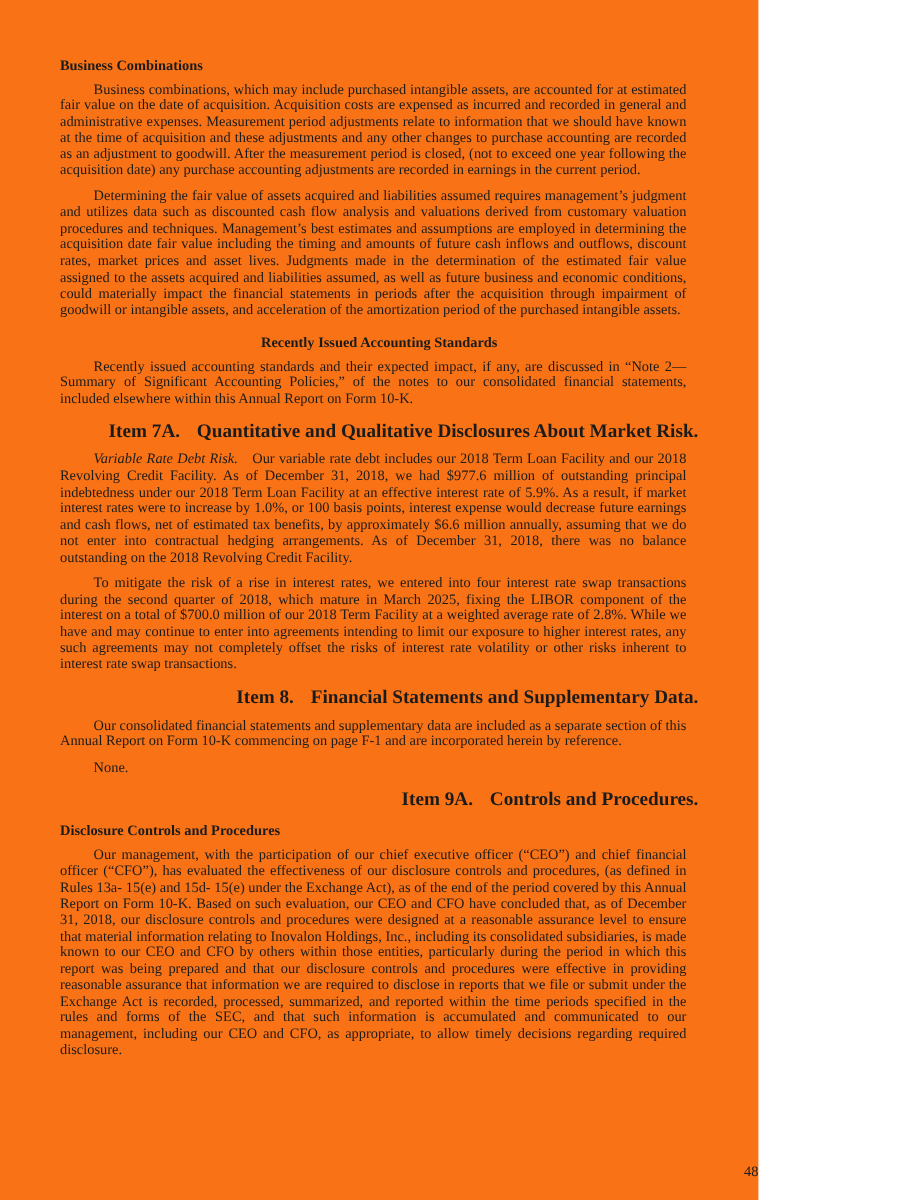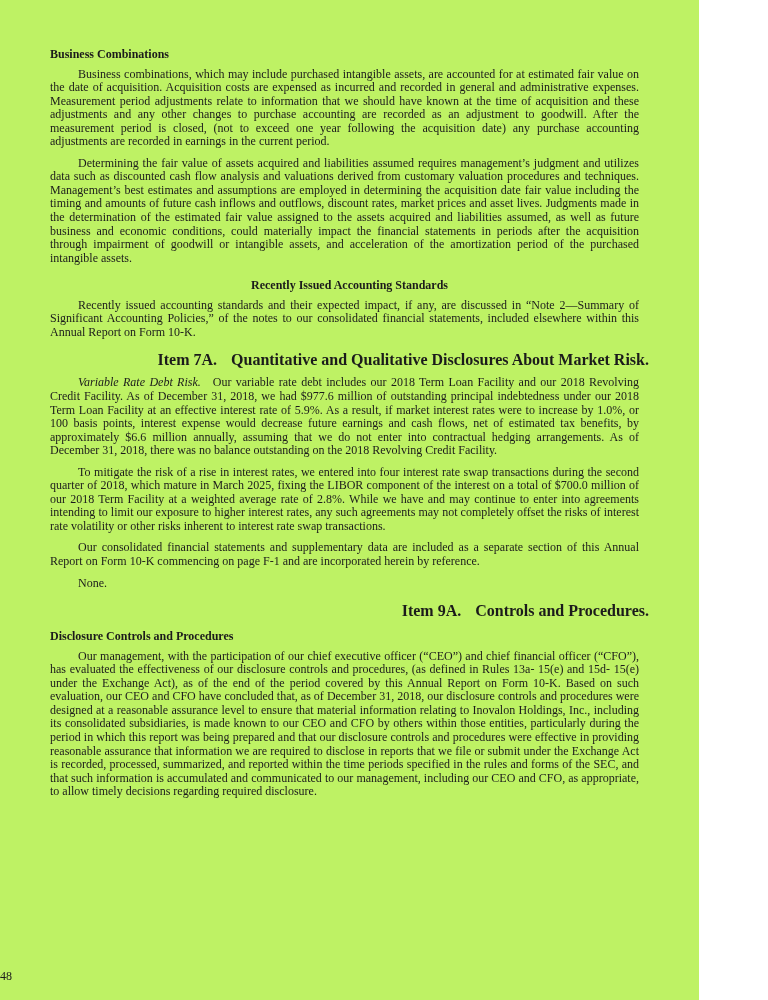--- a/index.html
+++ b/index.html
@@ -1,30 +1,30 @@
 <!DOCTYPE html>
 <html><head>
   <meta charset="utf-8">
   <style>
     html, body {
       margin: 0;
       padding: 0;
       background: #ffffff;
     }
     .page {
-      width: 699px;
+      width: 632px;
       height: 1000px;
       box-sizing: border-box;
       padding: 38px 50px 16px 50px;
       font-family: "Liberation Serif", "DejaVu Serif", serif;
       font-size: 12px;
       line-height: 1.13;
       color: #1b1b1b;
       position: relative;
-      background: #bef264;
+      background: #f97316;
     }
     .heading {
       font-weight: bold;
       font-size: 12px;
       margin: 10px 0 6px 0;
     }
     .heading.centered {
       text-align: center;
       margin-top: 14px;
     }
@@ -51,21 +51,21 @@
     }
     .lead-gap {
       display: inline-block;
       width: 12px;
     }
     .page-number {
       position: absolute;
       left: 0;
       right: 0;
       bottom: 16px;
-      text-align: left;
+      text-align: right;
       font-size: 12px;
     }
   </style>
 </head>
 <body>
 
 <div class="page">
 
   <h3 class="heading">Business Combinations</h3>
 
@@ -77,20 +77,21 @@
 
   <p class="para first">Recently issued accounting standards and their expected impact, if any, are discussed in “Note 2—Summary of Significant Accounting Policies,” of the notes to our consolidated financial statements, included elsewhere within this Annual Report on Form 10-K.</p>
 
   <h3 class="item-heading"><span class="item-label">Item 7A.</span><span>Quantitative and Qualitative Disclosures About Market Risk.</span></h3>
 
 
   <p class="para"><i class="lead-italic">Variable Rate Debt Risk.</i><span class="lead-gap"></span><span>Our variable rate debt includes our 2018 Term Loan Facility and our 2018 Revolving Credit Facility. As of December 31, 2018, we had $977.6 million of outstanding principal indebtedness under our 2018 Term Loan Facility at an effective interest rate of 5.9%. As a result, if market interest rates were to increase by 1.0%, or 100 basis points, interest expense would decrease future earnings and cash flows, net of estimated tax benefits, by approximately $6.6 million annually, assuming that we do not enter into contractual hedging arrangements. As of December 31, 2018, there was no balance outstanding on the 2018 Revolving Credit Facility.</span></p>
 
   <p class="para">To mitigate the risk of a rise in interest rates, we entered into four interest rate swap transactions during the second quarter of 2018, which mature in March 2025, fixing the LIBOR component of the interest on a total of $700.0 million of our 2018 Term Facility at a weighted average rate of 2.8%. While we have and may continue to enter into agreements intending to limit our exposure to higher interest rates, any such agreements may not completely offset the risks of interest rate volatility or other risks inherent to interest rate swap transactions.</p>
 
+  <h3 class="item-heading"><span class="item-label">Item 8.</span><span>Financial Statements and Supplementary Data.</span></h3>
 
   <p class="para first">Our consolidated financial statements and supplementary data are included as a separate section of this Annual Report on Form 10-K commencing on page F-1 and are incorporated herein by reference.</p>
 
 
 
   <p class="para first">None.</p>
 
   <h3 class="item-heading"><span class="item-label">Item 9A.</span><span>Controls and Procedures.</span></h3>
 
   <h3 class="heading">Disclosure Controls and Procedures</h3>

